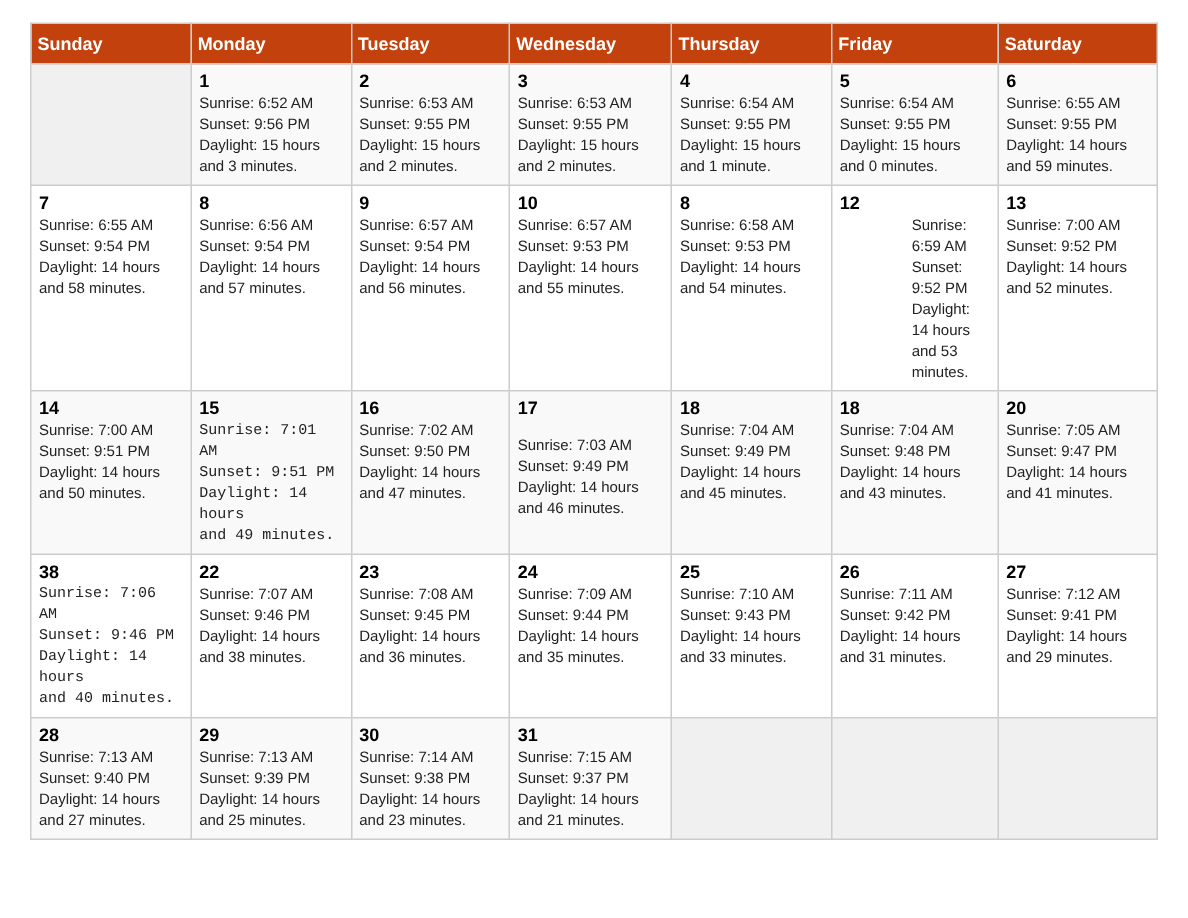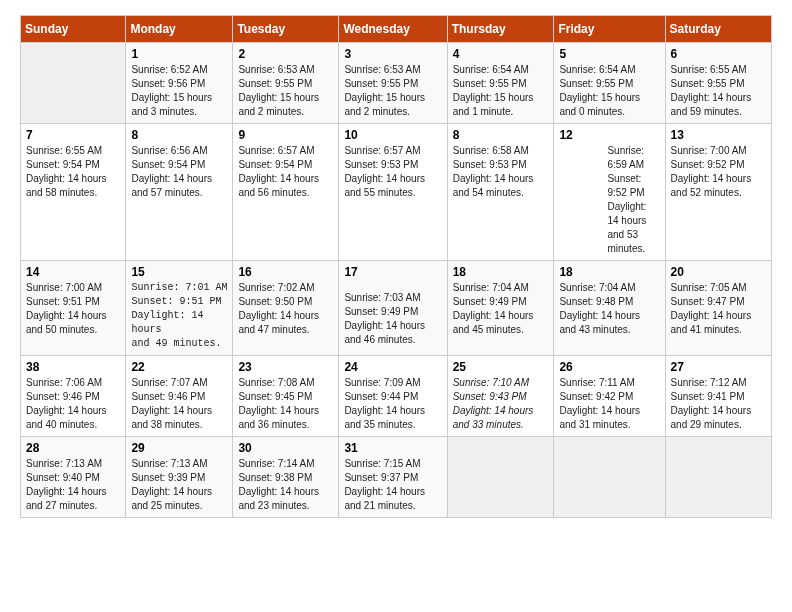--- a/index.html
+++ b/index.html
@@ -185,21 +185,21 @@
             <span class="date-num">20</span>
             <div class="cell-info" style="white-space: pre-line;">Sunrise: 7:05 AM
 Sunset: 9:47 PM
 Daylight: 14 hours
 and 41 minutes.</div>
           </td>
         </tr>
         <tr>
           <td>
             <span class="date-num">38</span>
-            <div class="cell-info" style="white-space: pre-line;">Sunrise: 7:06 AM
+            <div class="cell-info" style="white-space: pre-line; font-family: Liberation Mono, monospace;">Sunrise: 7:06 AM
 Sunset: 9:46 PM
 Daylight: 14 hours
 and 40 minutes.</div>
           </td>
           <td>
             <span class="date-num">22</span>
             <div class="cell-info" style="white-space: pre-line;">Sunrise: 7:07 AM
 Sunset: 9:46 PM
 Daylight: 14 hours
 and 38 minutes.</div>
@@ -213,21 +213,21 @@
           </td>
           <td>
             <span class="date-num">24</span>
             <div class="cell-info" style="white-space: pre-line;">Sunrise: 7:09 AM
 Sunset: 9:44 PM
 Daylight: 14 hours
 and 35 minutes.</div>
           </td>
           <td>
             <span class="date-num">25</span>
-            <div class="cell-info" style="white-space: pre-line; font-style: italic;">Sunrise: 7:10 AM
+            <div class="cell-info" style="white-space: pre-line;">Sunrise: 7:10 AM
 Sunset: 9:43 PM
 Daylight: 14 hours
 and 33 minutes.</div>
           </td>
           <td>
             <span class="date-num">26</span>
             <div class="cell-info" style="white-space: pre-line;">Sunrise: 7:11 AM
 Sunset: 9:42 PM
 Daylight: 14 hours
 and 31 minutes.</div>

